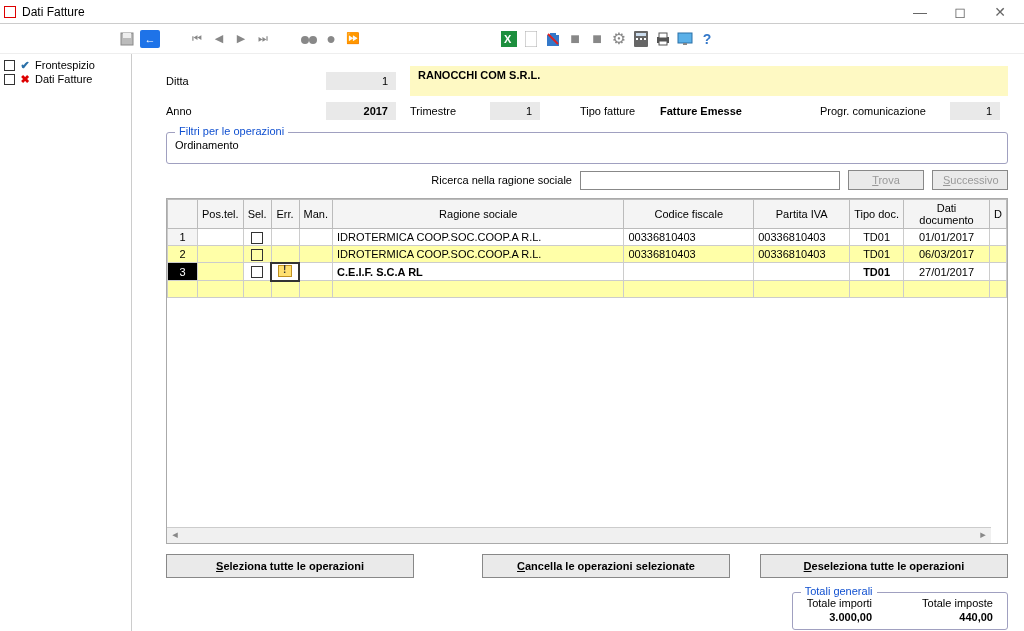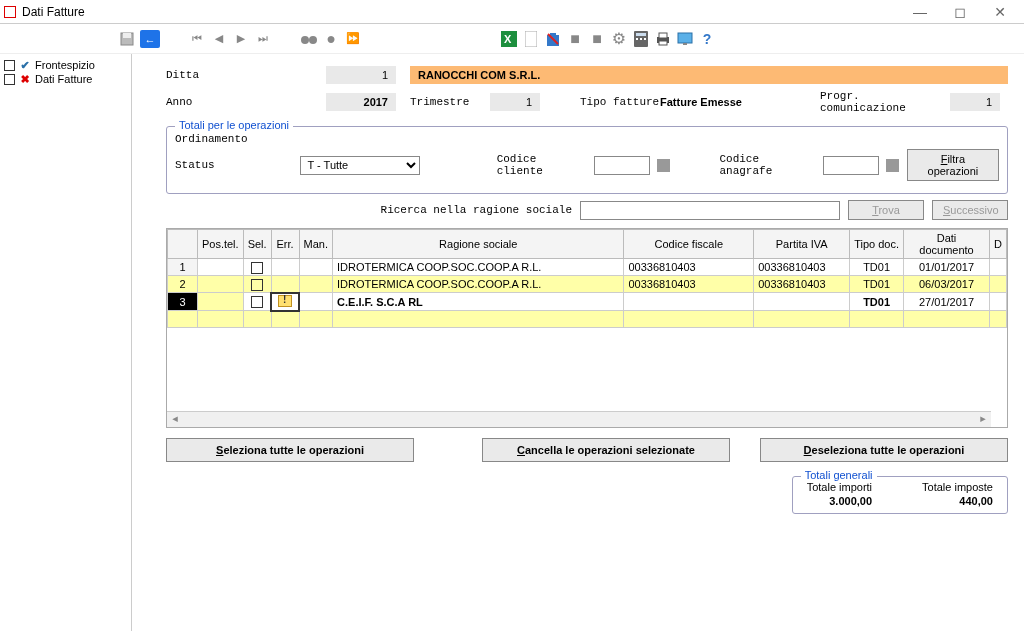--- a/index.html
+++ b/index.html
@@ -11,32 +11,32 @@
 .toolbar { height: 30px; background: #fff; display: flex; align-items: center; padding: 0 6px; gap: 4px; border-bottom: 1px solid #eee; }
 .tb-icon { width: 18px; height: 18px; display: flex; align-items: center; justify-content: center; }
 .tb-spacer { width: 20px; }
 .main-area { display: flex; height: calc(631px - 24px - 30px); }
 .sidebar { width: 132px; border-right: 1px solid #ccc; padding: 4px 2px; background: #fff; }
 .tree-item { display: flex; align-items: center; gap: 4px; padding: 1px 2px; }
 .tree-chk { width: 11px; height: 11px; border: 1px solid #333; }
 .tree-icon { width: 12px; height: 12px; display: flex; align-items: center; justify-content: center; }
 .content { flex: 1; padding: 12px 16px 0 34px; background: #fff; position: relative; }
 .header-row { display: flex; align-items: center; margin-bottom: 6px; gap: 0; }
-.lbl { color: #000; font-family: Liberation Mono, monospace; }
+.lbl { color: #000; }
 .val-box { background: #e9e9e9; padding: 3px 8px; text-align: right; display: inline-block; }
 .val-bold { font-weight: bold; }
 .fieldset { border: 1px solid #a0a0c0; border-radius: 3px; padding: 6px 8px 8px 8px; position: relative; margin-top: 12px; margin-bottom: 6px; }
 .fieldset-legend { position: absolute; top: -8px; left: 8px; background: #fff; padding: 0 4px; color: #1050d0; font-size: 11px; }
 .form-row { display: flex; align-items: center; margin-bottom: 4px; gap: 4px; }
 select, input[type=text] { border: 1px solid #888; font-size: 11px; padding: 1px 2px; height: 19px; background: #fff; }
 .btn { border: 1px solid #888; background: #eaeaea; padding: 3px 10px; font-size: 11px; cursor: pointer; }
 .btn.disabled { color: #999; }
 .small-grey { width: 13px; height: 13px; background: #999; margin-left: 3px; }
 .search-row { display: flex; align-items: center; justify-content: flex-end; margin: 6px 0 8px 0; gap: 8px; padding-right: 0; }
-.grid-container { border: 1px solid #aaa; height: 200px; overflow: hidden; position: relative; }
+.grid-container { border: 1px solid #aaa; height: 346px; overflow: hidden; position: relative; }
 .grid-scroll-h { position: absolute; left: 0; right: 16px; bottom: 0; height: 16px; background: #f0f0f0; border-top: 1px solid #ccc; display: flex; }
 table.grid { border-collapse: collapse; width: 100%; }
 table.grid th { background: #f4f4f4; border: 1px solid #bbb; padding: 2px 4px; font-weight: normal; font-size: 11px; text-align: center; height: 18px; }
 table.grid td { border: 1px solid #ccc; padding: 1px 4px; height: 17px; font-size: 11px; }
 .rownum { background: #f4f4f4; text-align: center; border: 1px solid #bbb; width: 30px; }
 .rownum.sel { background: #000; color: #fff; }
 .cell-chk { display: inline-block; width: 12px; height: 12px; border: 1px solid #333; vertical-align: middle; }
 .cell-warn { display: inline-block; width: 14px; height: 12px; background: #ffe070; border: 1px solid #c09020; position: relative; }
 .cell-warn::after { content: "!"; position: absolute; left: 4px; top: -2px; font-size: 10px; font-weight: bold; color: #333; }
 .row-yellow td { background: #ffffa8; }
@@ -146,53 +146,39 @@
       <span>Dati Fatture</span>
     </div>
   </div>
 
   <div class="content">
 
     <div class="header-row">
       <span class="lbl" style="width:160px">Ditta</span>
       <span class="val-box" style="width:70px">1</span>
       <span style="width:14px"></span>
-      <span class="val-bold" style="background:#fdba74;padding:3px 8px 3px 8px;flex:1">RANOCCHI COM S.R.L.</span>
+      <span class="val-bold" style="background:#fef9c3;padding:3px 8px 15px 8px;flex:1">RANOCCHI COM S.R.L.</span>
     </div>
     <div class="header-row">
       <span class="lbl" style="width:160px">Anno</span>
       <span class="val-box val-bold" style="width:70px">2017</span>
       <span style="width:14px"></span>
       <span class="lbl" style="width:80px">Trimestre</span>
       <span class="val-box" style="width:50px">1</span>
       <span style="width:40px"></span>
       <span class="lbl" style="width:80px">Tipo fatture</span>
       <span class="val-bold" style="width:160px">Fatture Emesse</span>
       <span class="lbl" style="width:130px">Progr. comunicazione</span>
       <span class="val-box" style="width:50px">1</span>
     </div>
 
     <div class="fieldset">
-      <div class="fieldset-legend">Totali per le operazioni</div>
+      <div class="fieldset-legend">Filtri per le operazioni</div>
       <div class="form-row">
         <span class="lbl" style="width:128px">Ordinamento</span>
-      </div>
-      <div class="form-row">
-        <span class="lbl" style="width:128px">Status</span>
-        <select style="width:126px"><option>T  - Tutte</option></select>
-        <span style="width:72px"></span>
-        <span class="lbl">Codice cliente</span>
-        <input type="text" style="width: 56px; margin-left: 6px;">
-        <div class="small-grey"></div>
-        <span style="width:44px"></span>
-        <span class="lbl">Codice anagrafe</span>
-        <input type="text" style="width: 56px; margin-left: 6px;">
-        <div class="small-grey"></div>
-        <span style="flex:1"></span>
-        <button class="btn" style="width:96px"><u>F</u>iltra operazioni</button>
       </div>
     </div>
 
     <div class="search-row">
       <span class="lbl">Ricerca nella ragione sociale</span>
       <input type="text" style="width: 260px;">
       <button class="btn disabled" style="width:76px"><u>T</u>rova</button>
       <button class="btn disabled" style="width:76px"><u>S</u>uccessivo</button>
     </div>
 

